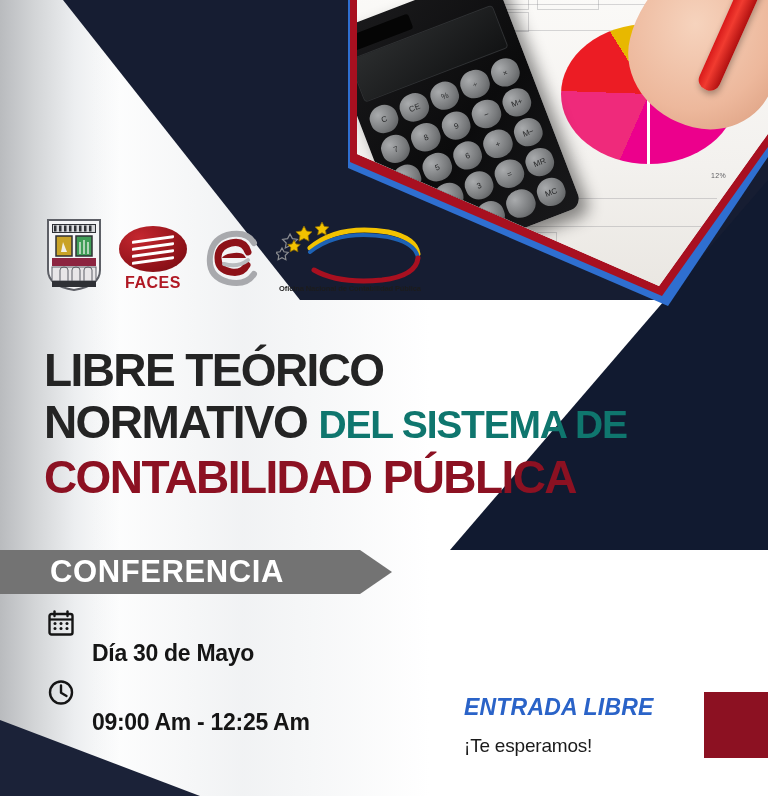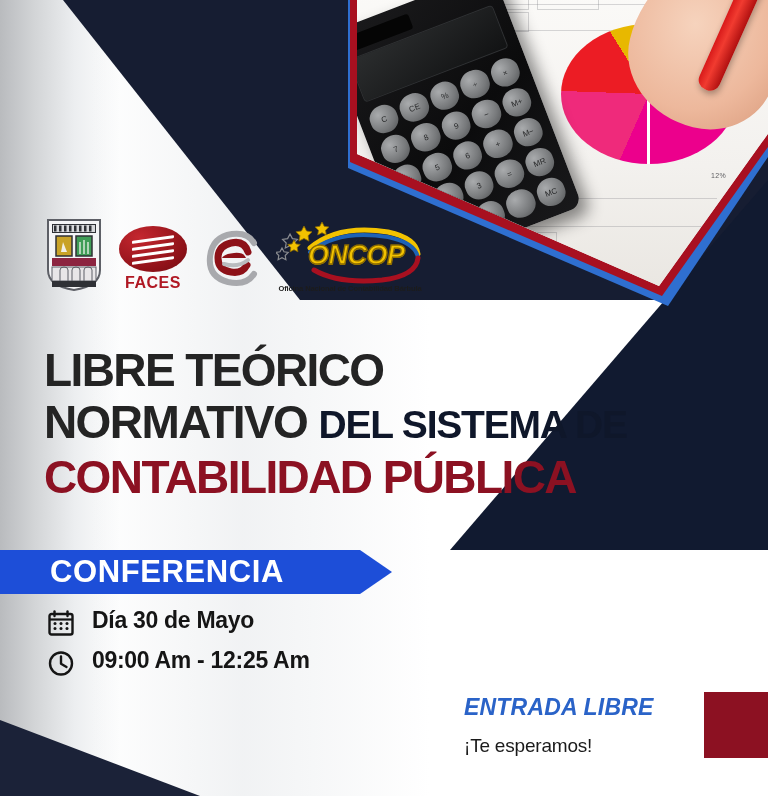--- a/index.html
+++ b/index.html
@@ -201,45 +201,45 @@
   }
   .headline .line{
     font-weight:bold;
     font-size:46px;
     line-height:52px;
     letter-spacing:-1.6px;
     white-space:nowrap;
   }
   .l1{ color:#242424; }
   .h-black{ color:#242424; }
-  .h-red{ color:#0f172a; }
+  .h-red{ color:#0f766e; }
   .l3{ color:#8c1122; letter-spacing:-1px; }
 
   
   .banner{
     position:absolute; left:0; top:550px; width:392px; height:44px;
-    background:#1d4ed8;
+    background:#737373;
     clip-path:polygon(0 0, 360px 0, 392px 22px, 360px 44px, 0 44px);
     display:flex; align-items:center;
   }
   .banner .txt{
     margin-left:50px;
     color:#ffffff; font-weight:bold; font-size:31px; letter-spacing:.6px;
   }
 
   
   .details{
     position:absolute; left:48px; top:607px; width:420px;
   }
   .drow{
     display:flex; align-items:flex-start; gap:18px; margin-bottom:9px;
   }
   .dicon{ width:26px; height:28px; flex:0 0 26px; padding-top:3px; }
   .dtext{
-    font-weight:bold; font-size:23px; line-height:27px; color:#151515; letter-spacing:-.3px;
+    font-weight:bold; font-size:23px; line-height:27px; color:#151515; letter-spacing:-.3px;margin-top:33px;
   }
 
   
   .entrada{
     position:absolute; left:464px; top:694px; width:232px; text-align:left;
   }
   .entrada .free{
     font-weight:bold; font-style:italic; font-size:23px; color:#2a63c8; letter-spacing:.2px;
   }
   .entrada .wait{
@@ -387,22 +387,21 @@
         <g fill="none" stroke="#8a8c90" stroke-width="1.2">
           <path d="M14 14 l2.4 4.6 5 .8 -3.6 3.6 .9 5 -4.7-2.4 -4.7 2.4 .9-5 -3.6-3.6 5-.8 Z"></path>
           <path d="M6 28 l2 3.8 4.2.7 -3 3 .7 4.2 -3.9-2 -3.9 2 .7-4.2 -3-3 4.2-.7 Z"></path>
         </g>
         <g fill="#f2c200" stroke="#8a6a00" stroke-width=".8">
           <path d="M28 6 l2.6 5 5.4.8 -3.9 3.9 .9 5.4 -5-2.6 -5 2.6 .9-5.4 -3.9-3.9 5.4-.8 Z"></path>
           <path d="M46 2 l2.2 4.3 4.7.7 -3.4 3.3 .8 4.7 -4.3-2.3 -4.3 2.3 .8-4.7 -3.4-3.3 4.7-.7 Z"></path>
           <path d="M18 20 l2 3.9 4.3.6 -3.1 3 .7 4.3 -3.9-2 -3.9 2 .7-4.3 -3.1-3 4.3-.6 Z"></path>
         </g>
       </svg>
-      <div class="word">ONCOP</div>
-      <div class="sub">Oficina Nacional de Contabilidad Bárbula</div>
+      <div class="sub">Oficina Nacional de Contabilidad Pública</div>
     </div>
 
   </div>
 
   <div class="headline">
     <div class="line l1">LIBRE TEÓRICO</div>
     <div class="line"><span class="h-black">NORMATIVO</span><span>&nbsp;</span><span class="h-red" style="font-size:39px;letter-spacing:-1.2px;">DEL SISTEMA DE</span></div>
     <div class="line l3">CONTABILIDAD PÚBLICA</div>
   </div>
 

